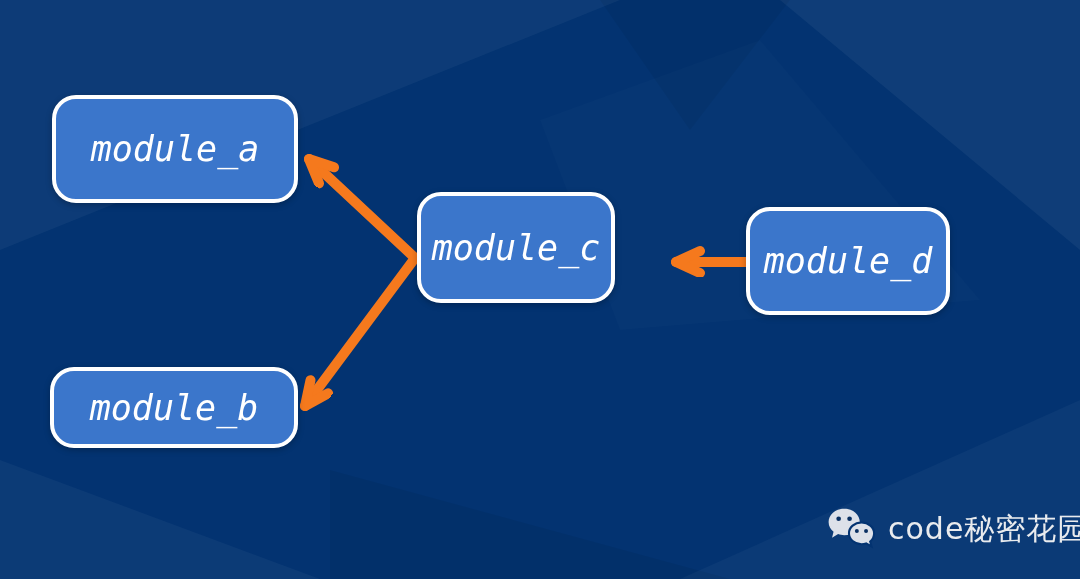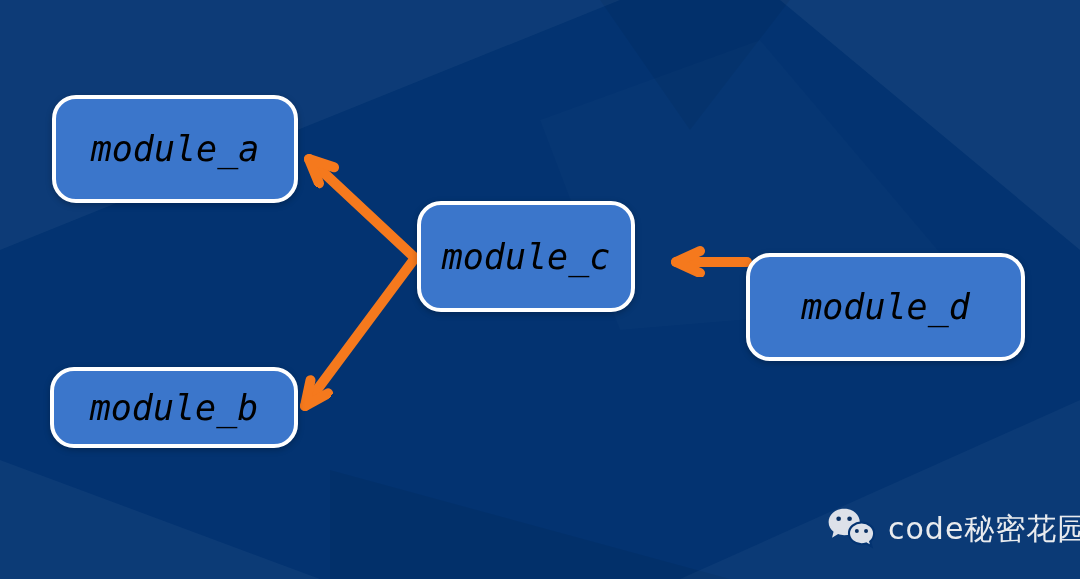--- a/index.html
+++ b/index.html
@@ -28,28 +28,28 @@
     border-radius: 24px;
     display: flex;
     align-items: center;
     justify-content: center;
     box-shadow: 0 2px 6px rgba(0,0,0,0.25);
   }
   .node span {
     font-family: "DejaVu Sans Mono", "Liberation Mono", monospace;
     font-style: italic;
     font-size: 35px;
-    color: #000000;
+    color: #ffffff;
     letter-spacing: 0px;
     white-space: nowrap;
   }
   .node-a { left: 52px;  top: 95px;  width: 246px; height: 108px; }
   .node-b { left: 50px;  top: 367px; width: 248px; height: 81px; }
-  .node-c { left: 417px; top: 201px; width: 218px; height: 111px; }
-  .node-d { left: 746px; top: 207px; width: 279px; height: 108px; margin-top: 46px; }
+  .node-c { left: 417px; top: 192px; width: 198px; height: 111px; }
+  .node-d { left: 746px; top: 207px; width: 204px; height: 108px; }
 
   .watermark {
     position: absolute;
     left: 826px; top: 500px;
     height: 58px;
     display: flex;
     align-items: center;
     gap: 10px;
   }
   .watermark .brand {

